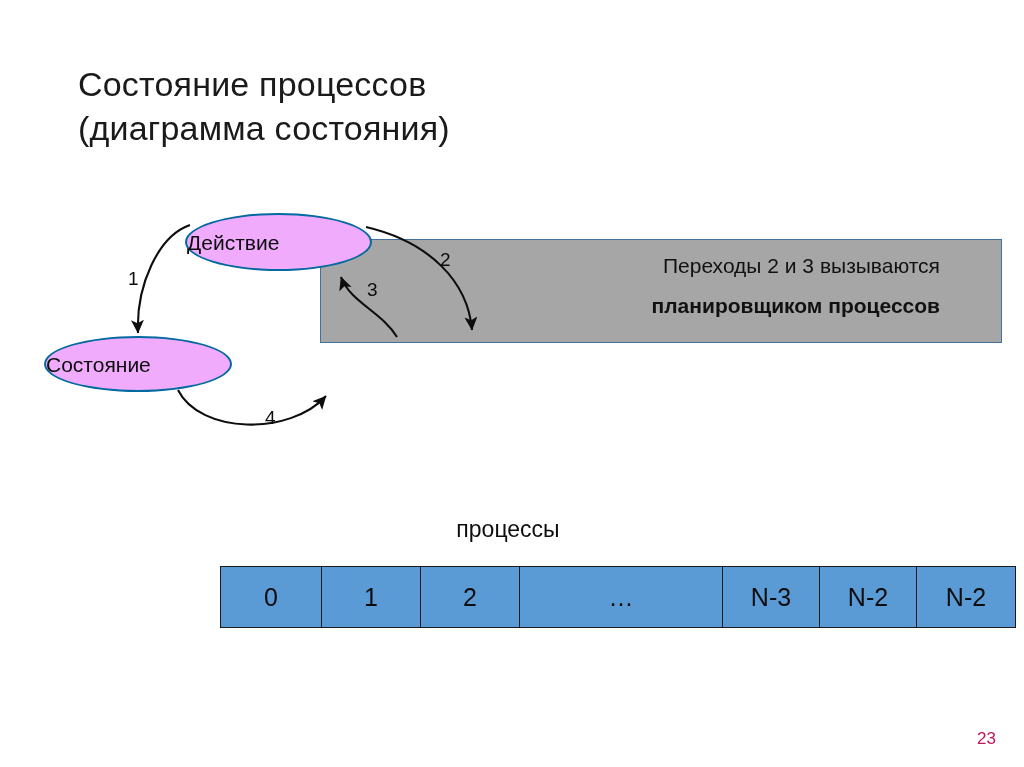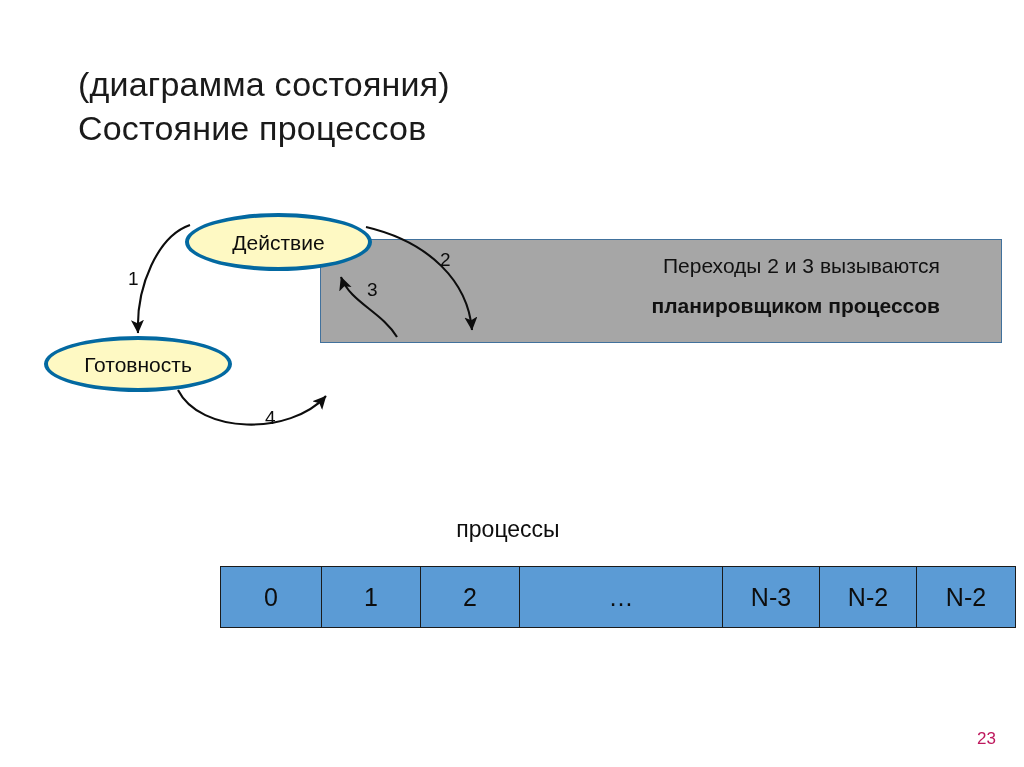--- a/index.html
+++ b/index.html
@@ -79,26 +79,25 @@
     width: 1024px;
     height: 270px;
     z-index: 2;
     overflow: visible;
   }
 
   
   .node {
     position: absolute;
     border-radius: 50%;
-    background: #fef9c3;
-    border: 4px solid #0369a1;
+    background: #f0abfc;
+    border: 2px solid #0369a1;
     box-sizing: border-box;
     display: flex;
     align-items: center;
-    justify-content: center;
     z-index: 3;
   }
   .node span {
     font-size: 21px;
     color: #0d0d0d;
     white-space: nowrap;
     line-height: 1;
   }
   .node-action   { left: 185px; top: 23px;  width: 187px; height: 58px; }
   .node-blocked  { left: 44px;  top: 146px; width: 188px; height: 56px; }
@@ -159,22 +158,22 @@
     font-size: 17px;
     color: #be185d;
   }
 </style>
 </head>
 <body>
 
 <div id="slide">
 
   <div class="title-block">
+    <span class="title-line">Состояние процессов</span>
     <span class="title-line">(диаграмма состояния)</span>
-    <span class="title-line">Состояние процессов</span>
   </div>
 
   <div class="diagram">
 
     <div class="callout"></div>
 
     <svg class="arrows" viewBox="0 0 1024 270" width="1024" height="270" xmlns="http://www.w3.org/2000/svg">
       <defs>
         <marker id="ah" markerWidth="9" markerHeight="9" refX="6.2" refY="3.1" orient="auto" markerUnits="strokeWidth">
           <path d="M0,0 L6.4,3.1 L0,6.2 L1.5,3.1 z" fill="#0d0d0d"></path>
@@ -192,21 +191,21 @@
 
     <div class="callout-text">
       <span class="l1">Переходы 2 и 3 вызываются</span>
       <span class="l2">планировщиком процессов</span>
     </div>
 
     <div class="node node-action">
       <span>Действие</span>
     </div>
     <div class="node node-blocked">
-      <span>Готовность</span>
+      <span>Состояние</span>
     </div>
 
     <div class="arrow-label lbl-1">1</div>
     <div class="arrow-label lbl-2">2</div>
     <div class="arrow-label lbl-3">3</div>
     <div class="arrow-label lbl-4">4</div>
   </div>
 
   <div class="proc-label">
     <span>процессы</span>

